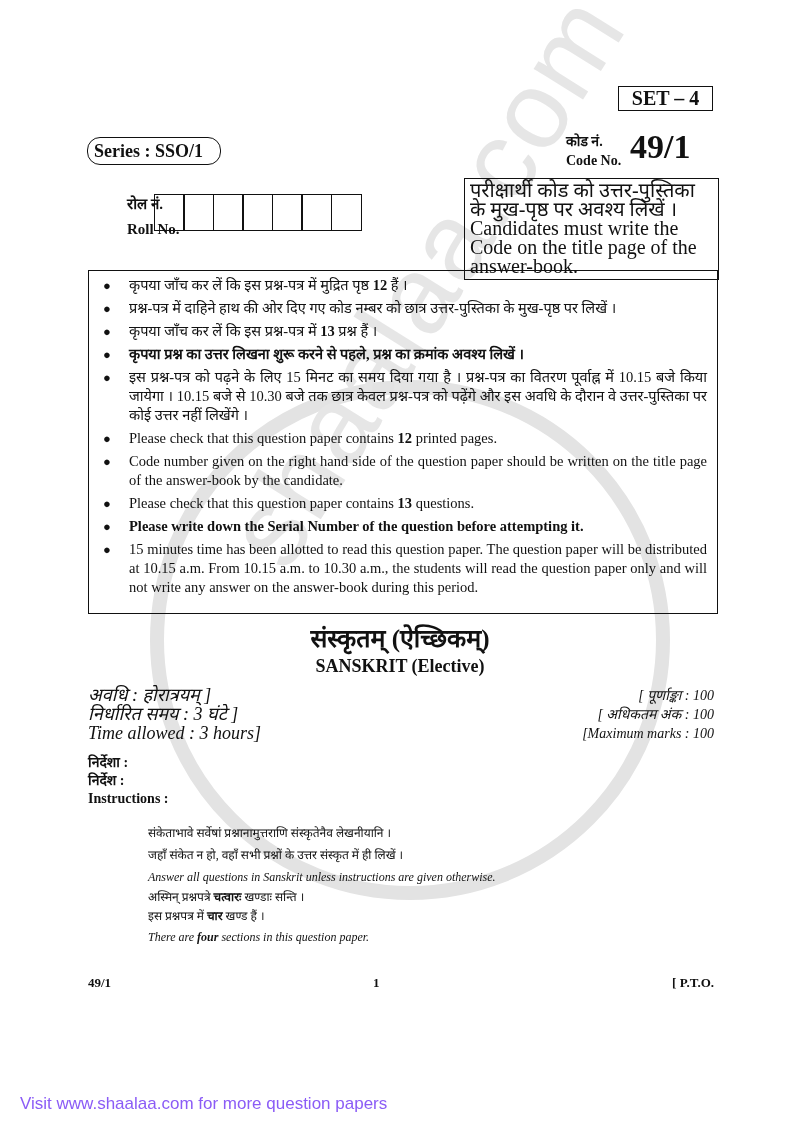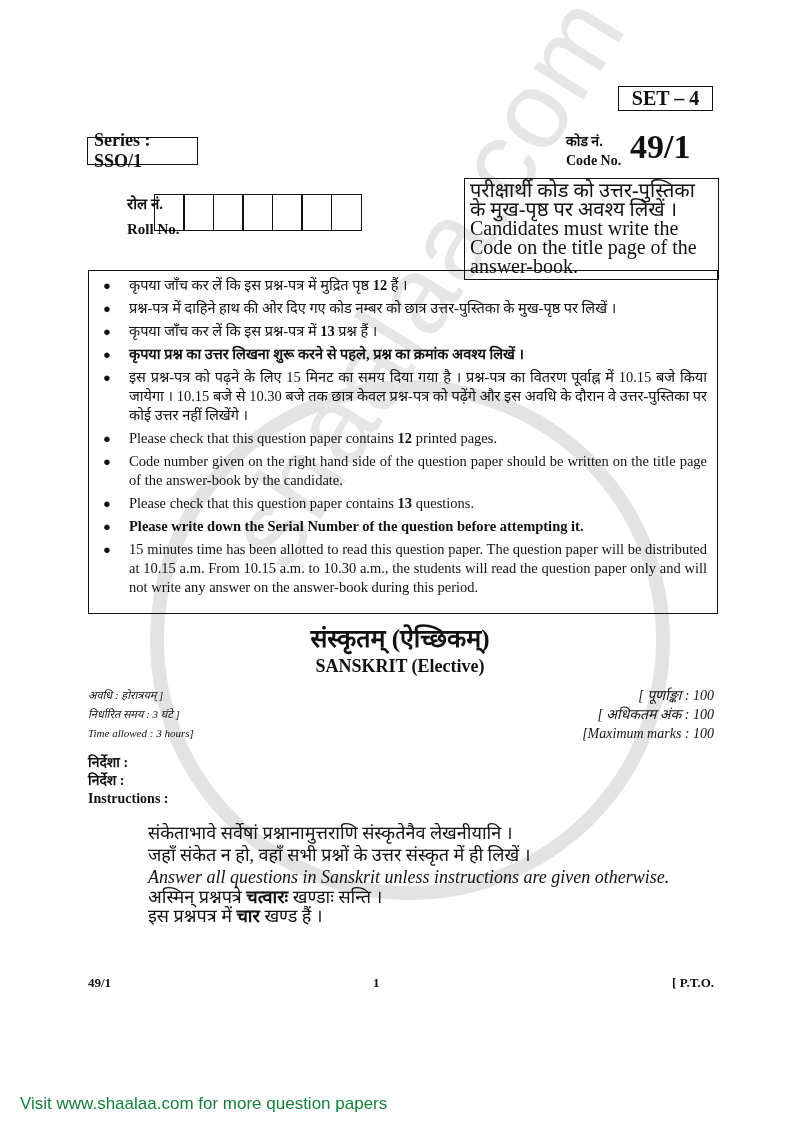--- a/index.html
+++ b/index.html
@@ -2,42 +2,42 @@
 <html><head>
 <meta charset="utf-8">
 <style>
   html, body { margin:0; padding:0; background:#ffffff; }
   body { width:800px; height:1131px; position:relative; overflow:hidden; color:#111; font-family:"Liberation Serif", serif; }
   .abs { position:absolute; }
   .box { border:1.5px solid #111; box-sizing:border-box; }
   .watermark { position:absolute; left:150px; top:380px; width:520px; height:520px; border:14px solid #e3e3e3; border-radius:50%; box-sizing:border-box; }
   .wm-text { position:absolute; left:200px; top:520px; font-family:"Liberation Sans", sans-serif; font-size:110px; color:#e6e6e6; transform:rotate(-58deg); transform-origin:left top; white-space:nowrap; letter-spacing:2px; }
   .set-box { left:618px; top:86px; width:95px; height:25px; font-weight:bold; font-size:20px; display:flex; align-items:center; justify-content:center; }
-  .series-box { left:87px; top:137px; width:111px; height:28px; font-weight:bold; font-size:18px; display:flex; align-items:center; padding-left:6px; }
+  .series-box { left:87px; top:137px; width:134px; height:28px; font-weight:bold; font-size:18px; display:flex; align-items:center; padding-left:6px;border-radius:13px; }
   .code-lbl { left:546px; top:132px; font-weight:bold; font-size:14px; line-height:19px;margin-left:20px; }
   .code-val { left:630px; top:128px; font-weight:bold; font-size:34px; }
   .roll-lbl { left:88px; top:192px; font-weight:bold; font-size:15px; line-height:25px;margin-left:39px; }
   .roll-grid { left:155px; top:194px; display:flex; }
   .roll-cell { width:31px; height:37px; border:1.5px solid #111; margin-left:-1.5px; box-sizing:border-box; }
   .cand-box { left:464px; top:178px; width:255px; height:102px; font-size:20px; line-height:19px; padding:2px 5px; }
   .instr-box { left:88px; top:270px; width:630px; height:344px; padding:5px 10px 0 14px; font-size:14.5px; }
   .bullet { display:flex; line-height:19px; margin-bottom:4px; }
   .bullet .dot { width:26px; flex:none; font-size:13px; }
   .bullet .txt { flex:1; text-align:justify; }
   .title-hi { left:0; width:800px; top:620px; text-align:center; font-weight:bold; font-size:25px; }
   .title-en { left:0; width:800px; top:656px; text-align:center; font-weight:bold; font-size:18px; }
-  .meta-left { left:88px; top:686px; font-style:italic; font-size:11px; line-height:19px; }
+  .meta-left { left:88px; top:686px; font-style:italic; font-size:18px; line-height:19px; }
   .meta-right { right:86px; top:686px; font-style:italic; font-size:14px; line-height:19px; text-align:right; }
   .dir { left:88px; top:754px; font-weight:bold; font-size:14px; line-height:18px; }
-  .instr-lines { left:148px; top:822px; font-size:18px; }
+  .instr-lines { left:148px; top:822px; font-size:12px; }
   .instr-lines div { line-height:22px; }
   .footer-l { left:88px; top:975px; font-weight:bold; font-size:13px; }
   .footer-c { left:373px; top:975px; font-weight:bold; font-size:13px; }
   .footer-r { right:86px; top:975px; font-weight:bold; font-size:13px; }
-  .visit { left:20px; top:1094px; font-family:"Liberation Sans", sans-serif; font-size:17px; color:#15803d; }
+  .visit { left:20px; top:1094px; font-family:"Liberation Sans", sans-serif; font-size:17px; color:#8b5cf6; }
   b { font-weight:bold; }
 </style>
 </head>
 <body>
 
 <div class="watermark"></div>
 <div class="wm-text">shaalaa.com</div>
 
 <div class="abs box set-box">SET – 4</div>
 <div class="abs box series-box">Series : SSO/1</div>
@@ -129,19 +129,20 @@
   <div>निर्देश :</div>
   <div>Instructions :</div>
 </div>
 
 <div class="abs instr-lines">
   <div>संकेताभावे सर्वेषां प्रश्नानामुत्तराणि संस्कृतेनैव लेखनीयानि ।</div>
   <div>जहाँ संकेत न हो, वहाँ सभी प्रश्नों के उत्तर संस्कृत में ही लिखें ।</div>
   <div style="font-style:italic;">Answer all questions in Sanskrit unless instructions are given otherwise.</div>
   <div style="line-height:19px;"><span>अस्मिन् प्रश्नपत्रे </span><b>चत्वारः</b><span> खण्डाः सन्ति ।</span></div>
   <div style="line-height:19px;"><span>इस प्रश्नपत्र में </span><b>चार</b><span> खण्ड हैं ।</span></div>
+  <div style="font-style:italic;"><span>There are </span><b>four</b><span> sections in this question paper.</span></div>
 </div>
 
 <div class="abs footer-l">49/1</div>
 <div class="abs footer-c">1</div>
 <div class="abs footer-r">[ P.T.O.</div>
 
 <div class="abs visit">Visit www.shaalaa.com for more question papers</div>
 
 </body></html>

